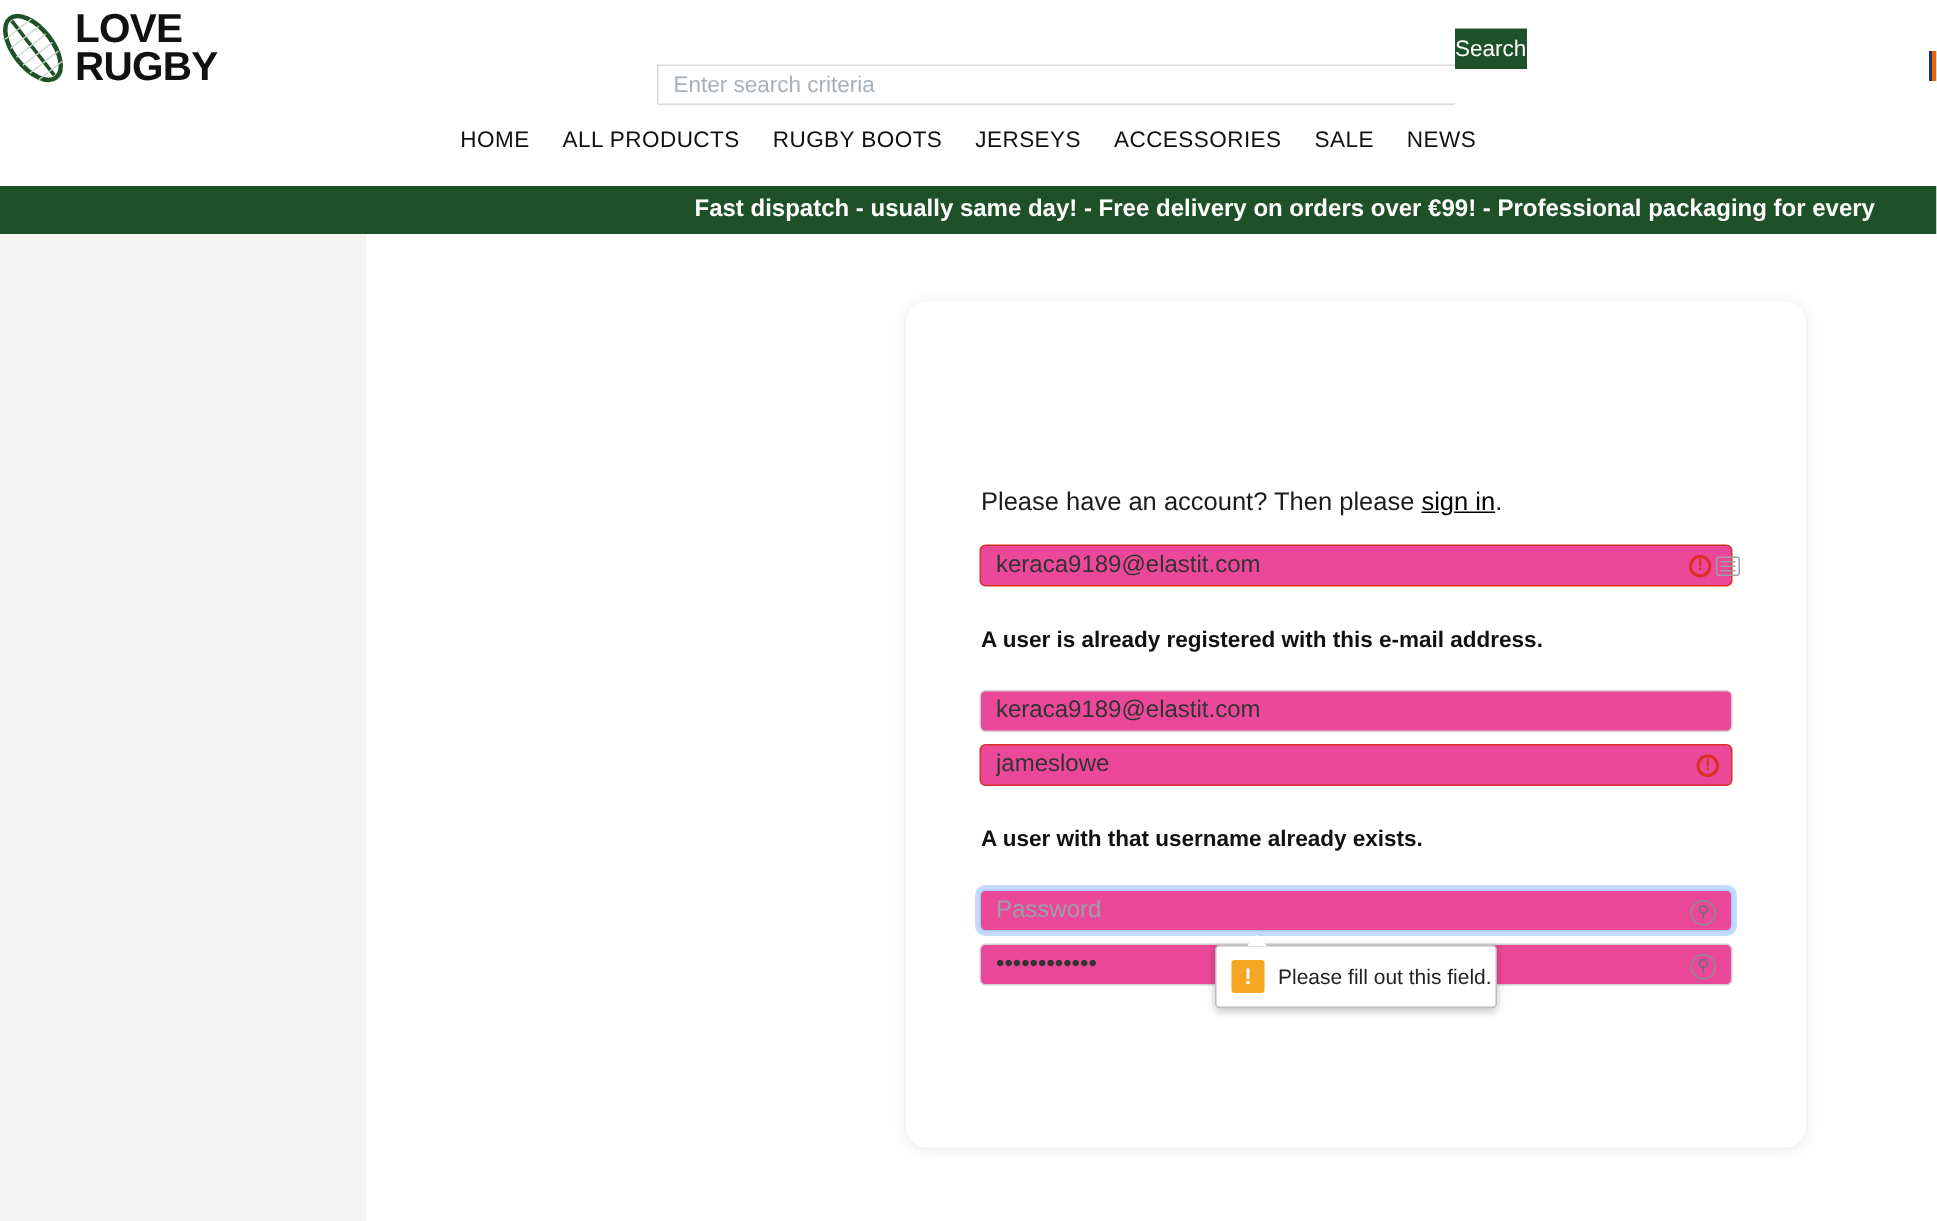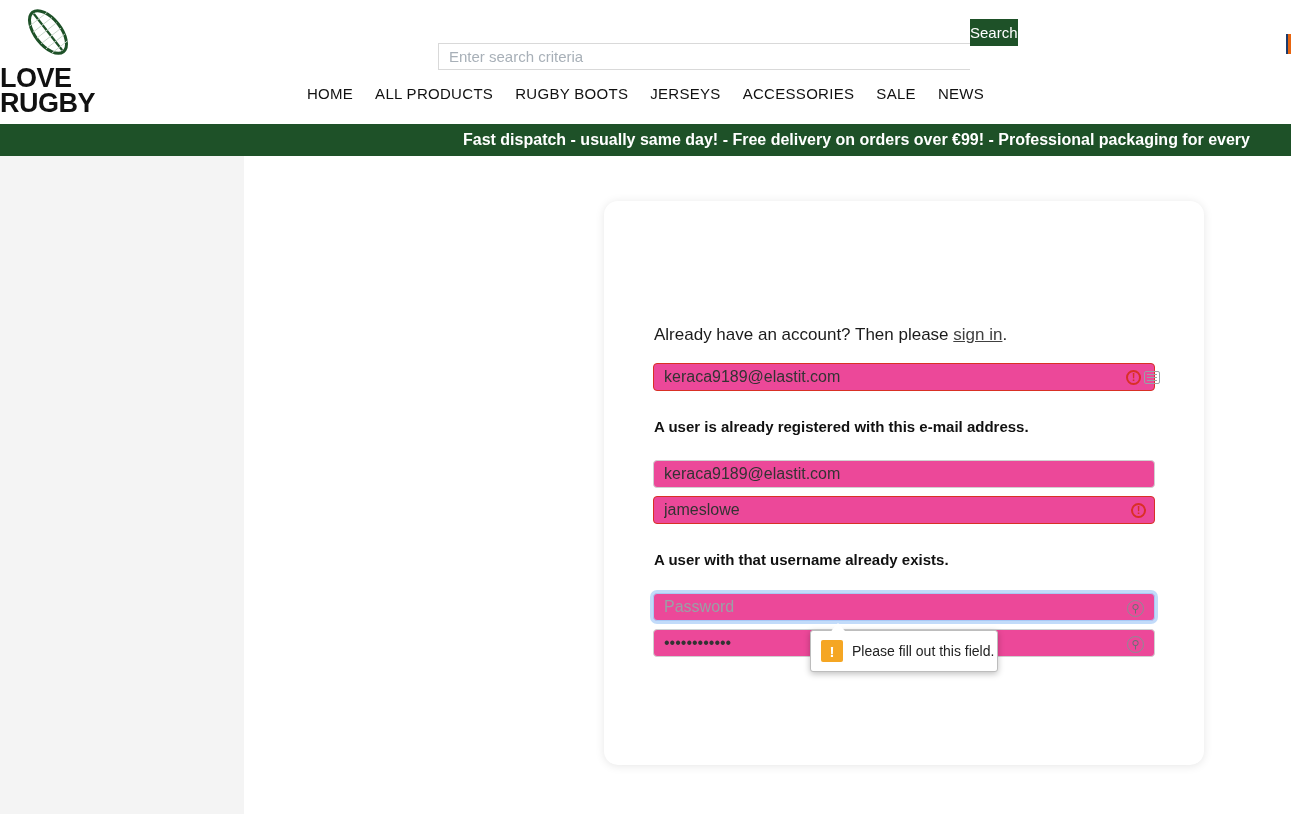--- a/index.html
+++ b/index.html
@@ -14,21 +14,21 @@
   #page { position: relative; width: 1291px; height: 814px; background:#ffffff; }
 
   
   .header {
     position: absolute; left:0; top:0; width:1291px; height:124px;
     background:#ffffff;
   }
 
   .logo-wrap {
     position:absolute; left:0px; top:4px;
-    display:flex; align-items:center; gap:6px;flex-direction:column;
+    display:flex; align-items:center; gap:6px;
   }
   .logo-ball { width:44px; height:56px; display:block; }
   .logo-text {
     font-weight:bold; line-height:0.92;
     font-size:27px; letter-spacing:-0.5px;
     color:#111111;
   }
   .logo-text div { display:block; }
 
   .search-wrap {
@@ -102,21 +102,21 @@
     position:absolute; left:0; top:61px; width:600px;
     text-align:center; font-size:31px; color:#4a4a4a;
     letter-spacing:1.2px; font-weight:400;
   }
 
   .signin-line {
     position:absolute; left:50px; top:124px;
     font-size:17px; color:#1b1b1b;
   }
   .signin-link {
-    color:#404040; text-decoration:underline; cursor:pointer;
+    color:#000000; text-decoration:underline; cursor:pointer;
   }
 
   
   .field {
     position:absolute; left:49px;
     width:502px; height:28px;
     border:1px solid #d0d0d0; border-radius:4px;
     background:#ec4899;
     font-size:16px; color:#333333;
     padding:0 10px; outline:none;
@@ -234,21 +234,21 @@
     <span class="banner-text">Fast dispatch - usually same day! - Free delivery on orders over €99! - Professional packaging for every</span>
   </div>
 
   <div class="sidebar"></div>
   <div class="content"></div>
 
   <div class="card">
 
 
     <div class="signin-line">
-      <span>Already have an account? Then please </span><a class="signin-link">sign in</a><span>.</span>
+      <span>Please have an account? Then please </span><a class="signin-link">sign in</a><span>.</span>
     </div>
 
     <input class="field error" style="top: 162px;" type="text" value="keraca9189@elastit.com">
     <div class="adorn" style="left:522px; top:169px;">
       <span class="ic-error">!</span>
       <span class="ic-autofill">
           <i></i>
           <i></i>
           <i></i>
         </span>

